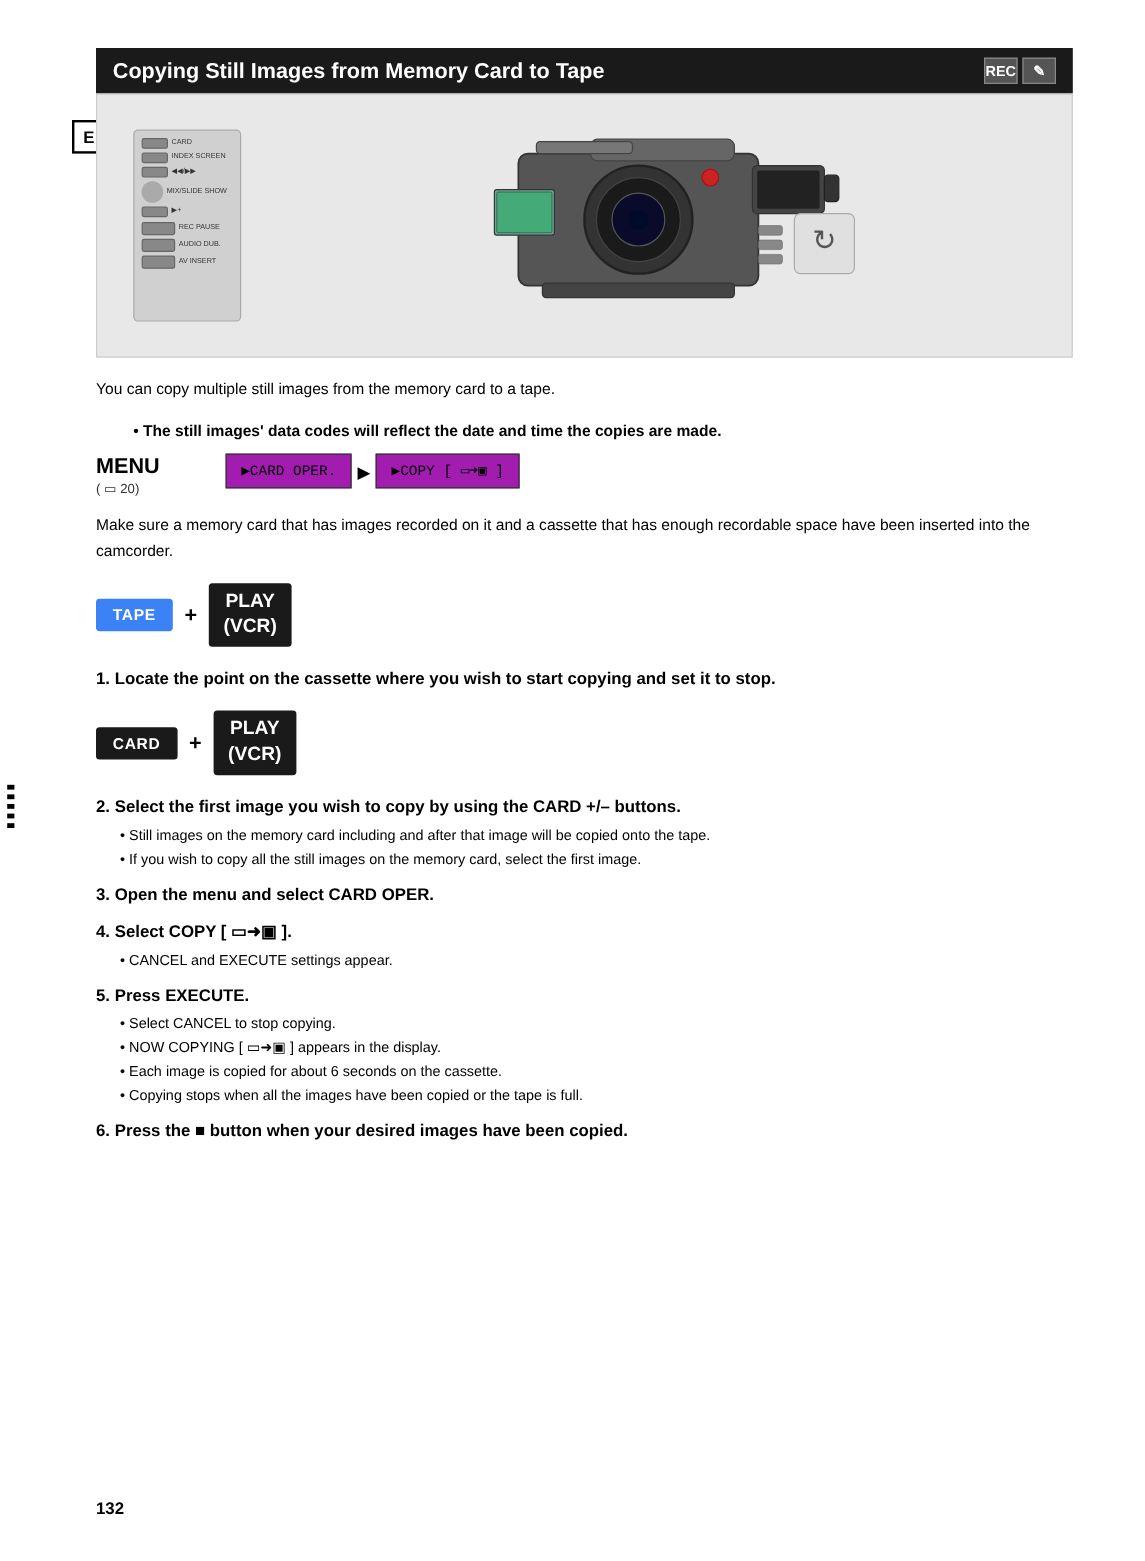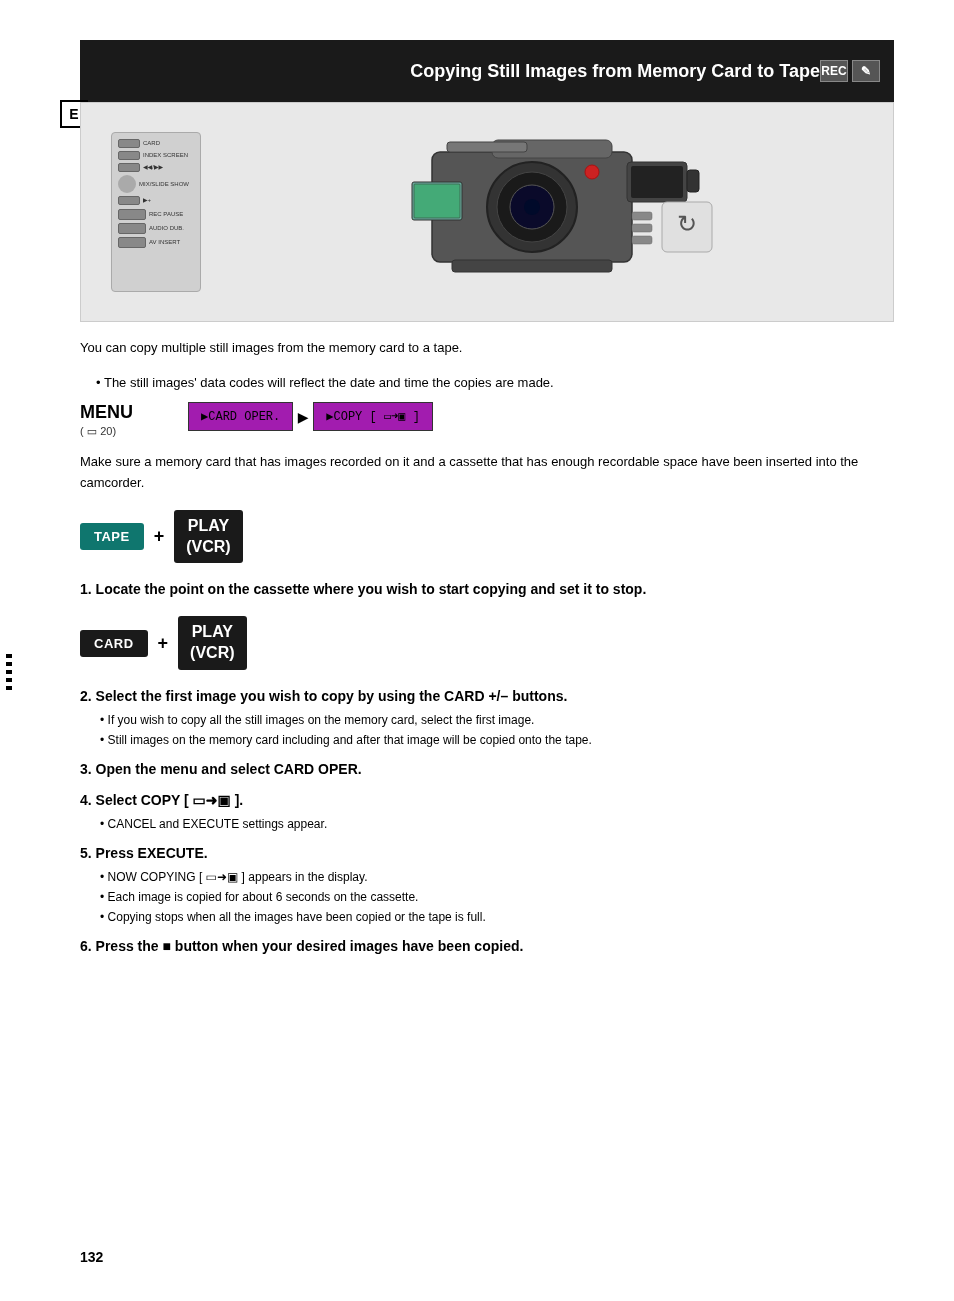--- a/index.html
+++ b/index.html
@@ -19,24 +19,24 @@
       padding: 40px 60px 40px 80px;
       position: relative;
     }
 
     
     .header-bar {
       background: #1a1a1a;
       color: #fff;
       font-size: 18px;
       font-weight: bold;
-      padding: 20px 14px;
-      display: flex;
-      align-items: center;
-      justify-content: flex-end;
+      padding: 8px 14px;
+      display: flex;
+      align-items: center;
+      justify-content: space-between;
       margin-bottom: 0;
     }
     .header-icons {
       display: flex;
       gap: 4px;
       align-items: center;
     }
     .header-icon-box {
       background: #555;
       border: 1px solid #888;
@@ -132,23 +132,24 @@
     }
 
     
     .intro-text {
       font-size: 13px;
       margin-bottom: 14px;
       line-height: 1.6;
     }
     .bullet-item {
       font-size: 13px;
-      margin-left: 16px;
+      margin-left: 31px;
       margin-bottom: 4px;
       line-height: 1.5;
+      font-weight: bold;
     }
     .bullet-item::before { content: "• "; }
 
     
     .menu-section {
       display: flex;
       align-items: flex-start;
       margin-bottom: 14px;
       margin-top: 10px;
       gap: 27px;
@@ -197,21 +198,21 @@
     }
 
     
     .button-combo {
       display: flex;
       align-items: center;
       gap: 10px;
       margin: 16px 0;
     }
     .btn-tape {
-      background: #0f766e;
+      background: #3b82f6;
       color: #fff;
       font-weight: bold;
       font-size: 13px;
       padding: 6px 14px;
       border-radius: 3px;
       letter-spacing: 0.5px;
     }
     .btn-play {
       background: #1a1a1a;
       color: #fff;
@@ -404,22 +405,22 @@
       <div>PLAY</div>
       <div>(VCR)</div>
     </div>
   </div>
 
   <div class="step">
     <div class="step-header">
       <span class="step-number">2.</span>
       <span>Select the first image you wish to copy by using the CARD +/– buttons.</span>
     </div>
+    <div class="sub-bullet">Still images on the memory card including and after that image will be copied onto the tape.</div>
     <div class="sub-bullet">If you wish to copy all the still images on the memory card, select the first image.</div>
-    <div class="sub-bullet">Still images on the memory card including and after that image will be copied onto the tape.</div>
   </div>
 
   <div class="step">
     <div class="step-header">
       <span class="step-number">3.</span>
       <span>Open the menu and select CARD OPER.</span>
     </div>
   </div>
 
   <div class="step">
@@ -428,20 +429,21 @@
       <span>Select COPY [ ▭➜▣ ].</span>
     </div>
     <div class="sub-bullet">CANCEL and EXECUTE settings appear.</div>
   </div>
 
   <div class="step">
     <div class="step-header">
       <span class="step-number">5.</span>
       <span>Press EXECUTE.</span>
     </div>
+    <div class="sub-bullet">Select CANCEL to stop copying.</div>
     <div class="sub-bullet">NOW COPYING [ ▭➜▣ ]  appears in the display.</div>
     <div class="sub-bullet">Each image is copied for about 6 seconds on the cassette.</div>
     <div class="sub-bullet">Copying stops when all the images have been copied or the tape is full.</div>
   </div>
 
   <div class="step">
     <div class="step-header">
       <span class="step-number">6.</span>
       <span>Press the ■ button when your desired images have been copied.</span>
     </div>

